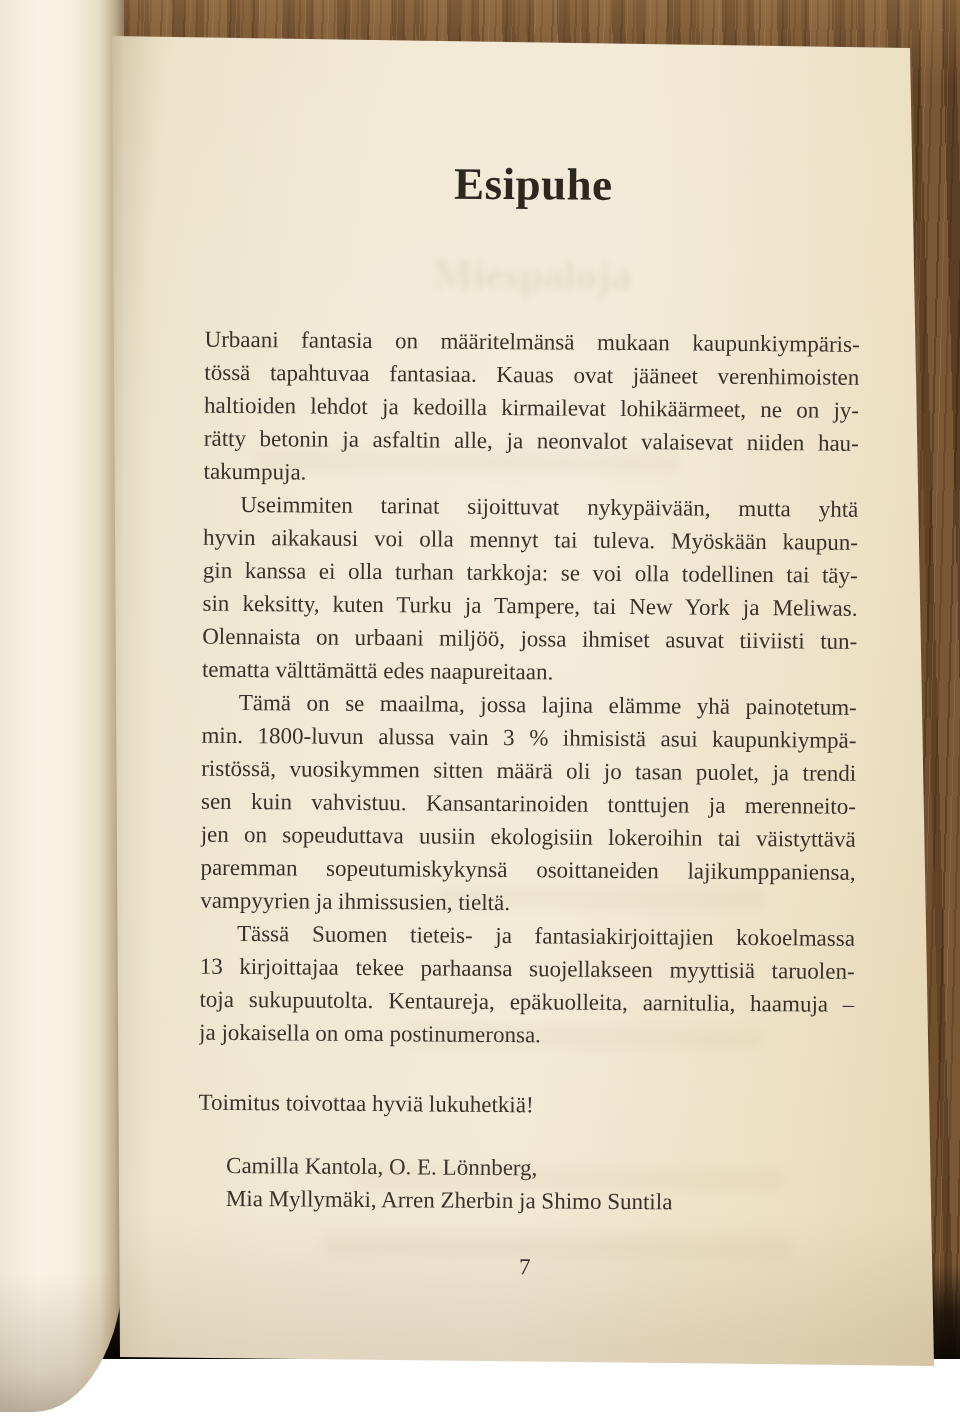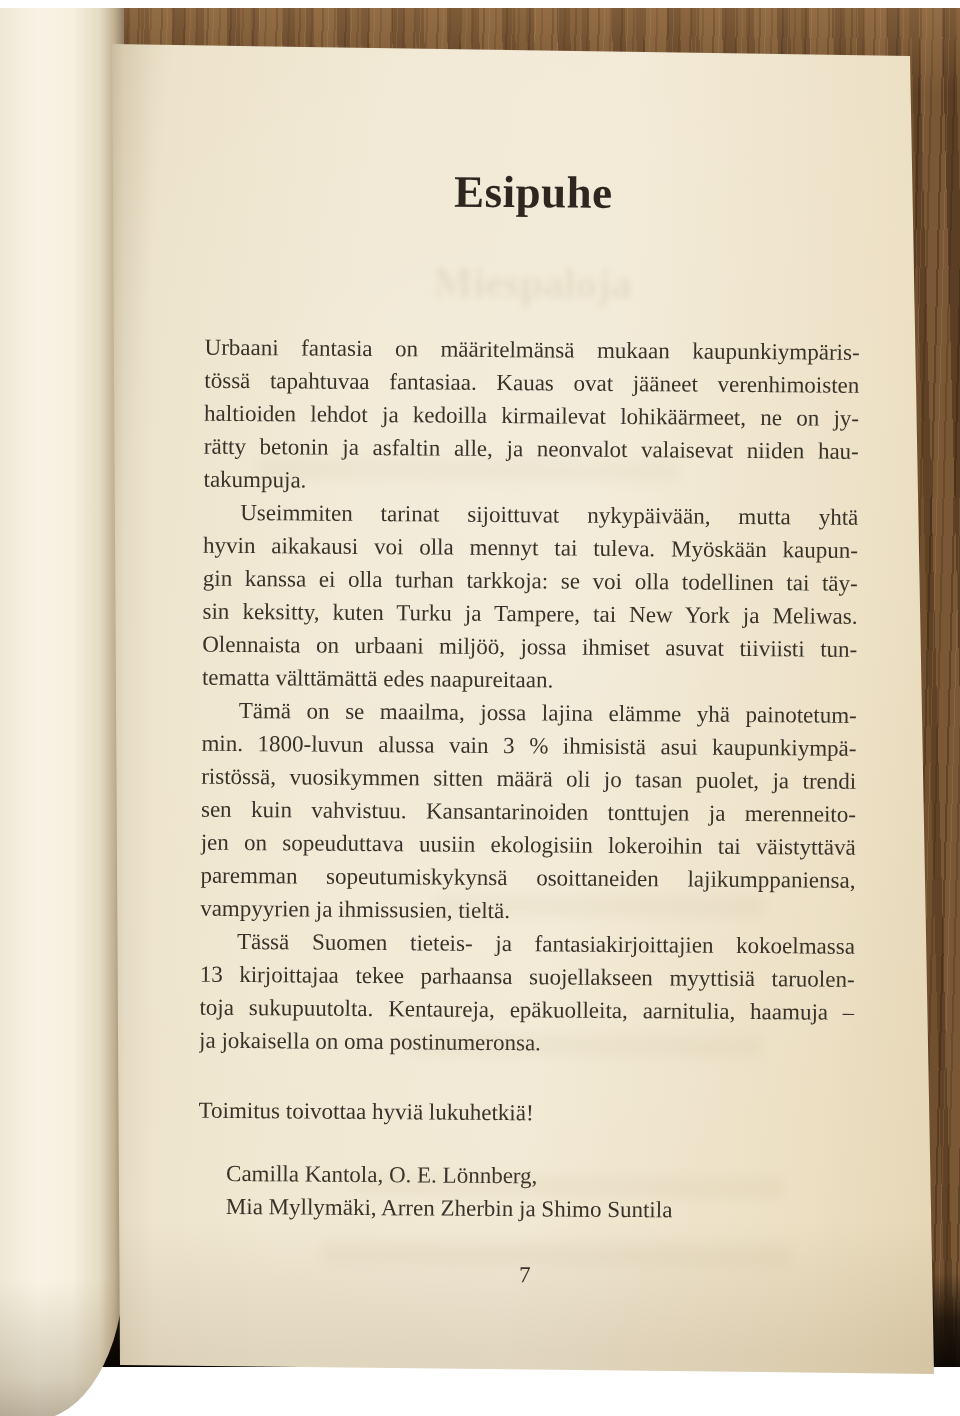--- a/index.html
+++ b/index.html
@@ -13,21 +13,20 @@
   .scene {
     position: relative;
     width: 960px; height: 1359px;
     background-color: #6b4b2d;
     background-image:
       linear-gradient(180deg, rgba(0,0,0,0) 93%, rgba(10,6,3,.70) 96.5%, rgba(4,2,1,.90) 100%),
       radial-gradient(430px 150px at 20% 100%, rgba(0,0,0,.85), rgba(0,0,0,0) 72%),
       linear-gradient(180deg, rgba(196,152,100,.32) 0px, rgba(196,152,100,.16) 45px, rgba(196,152,100,0) 85px),
       repeating-linear-gradient(91.5deg, rgba(30,18,8,.30) 0 2px, rgba(0,0,0,0) 2px 6px, rgba(255,226,180,.10) 6px 7px, rgba(0,0,0,0) 7px 12px, rgba(40,24,10,.22) 12px 14px, rgba(0,0,0,0) 14px 23px),
       repeating-linear-gradient(88.5deg, rgba(116,82,48,.62) 0 11px, rgba(90,60,33,.62) 11px 19px, rgba(132,96,58,.62) 19px 42px, rgba(82,54,29,.62) 42px 55px);
-    margin-top: 8px;
   }
 
   
   .left-page {
     position: absolute;
     left: 0; top: 0;
     width: 124px; height: 1412px;
     background:
       linear-gradient(180deg, rgba(0,0,0,0) 90%, rgba(120,100,70,.25) 97%, rgba(90,70,45,.4) 100%),
       linear-gradient(90deg, #eee8d6 0%, #f8f3e4 30%, #f6f0df 58%, #e6dcc3 80%, #c2b193 92%, #8f7e62 100%);

